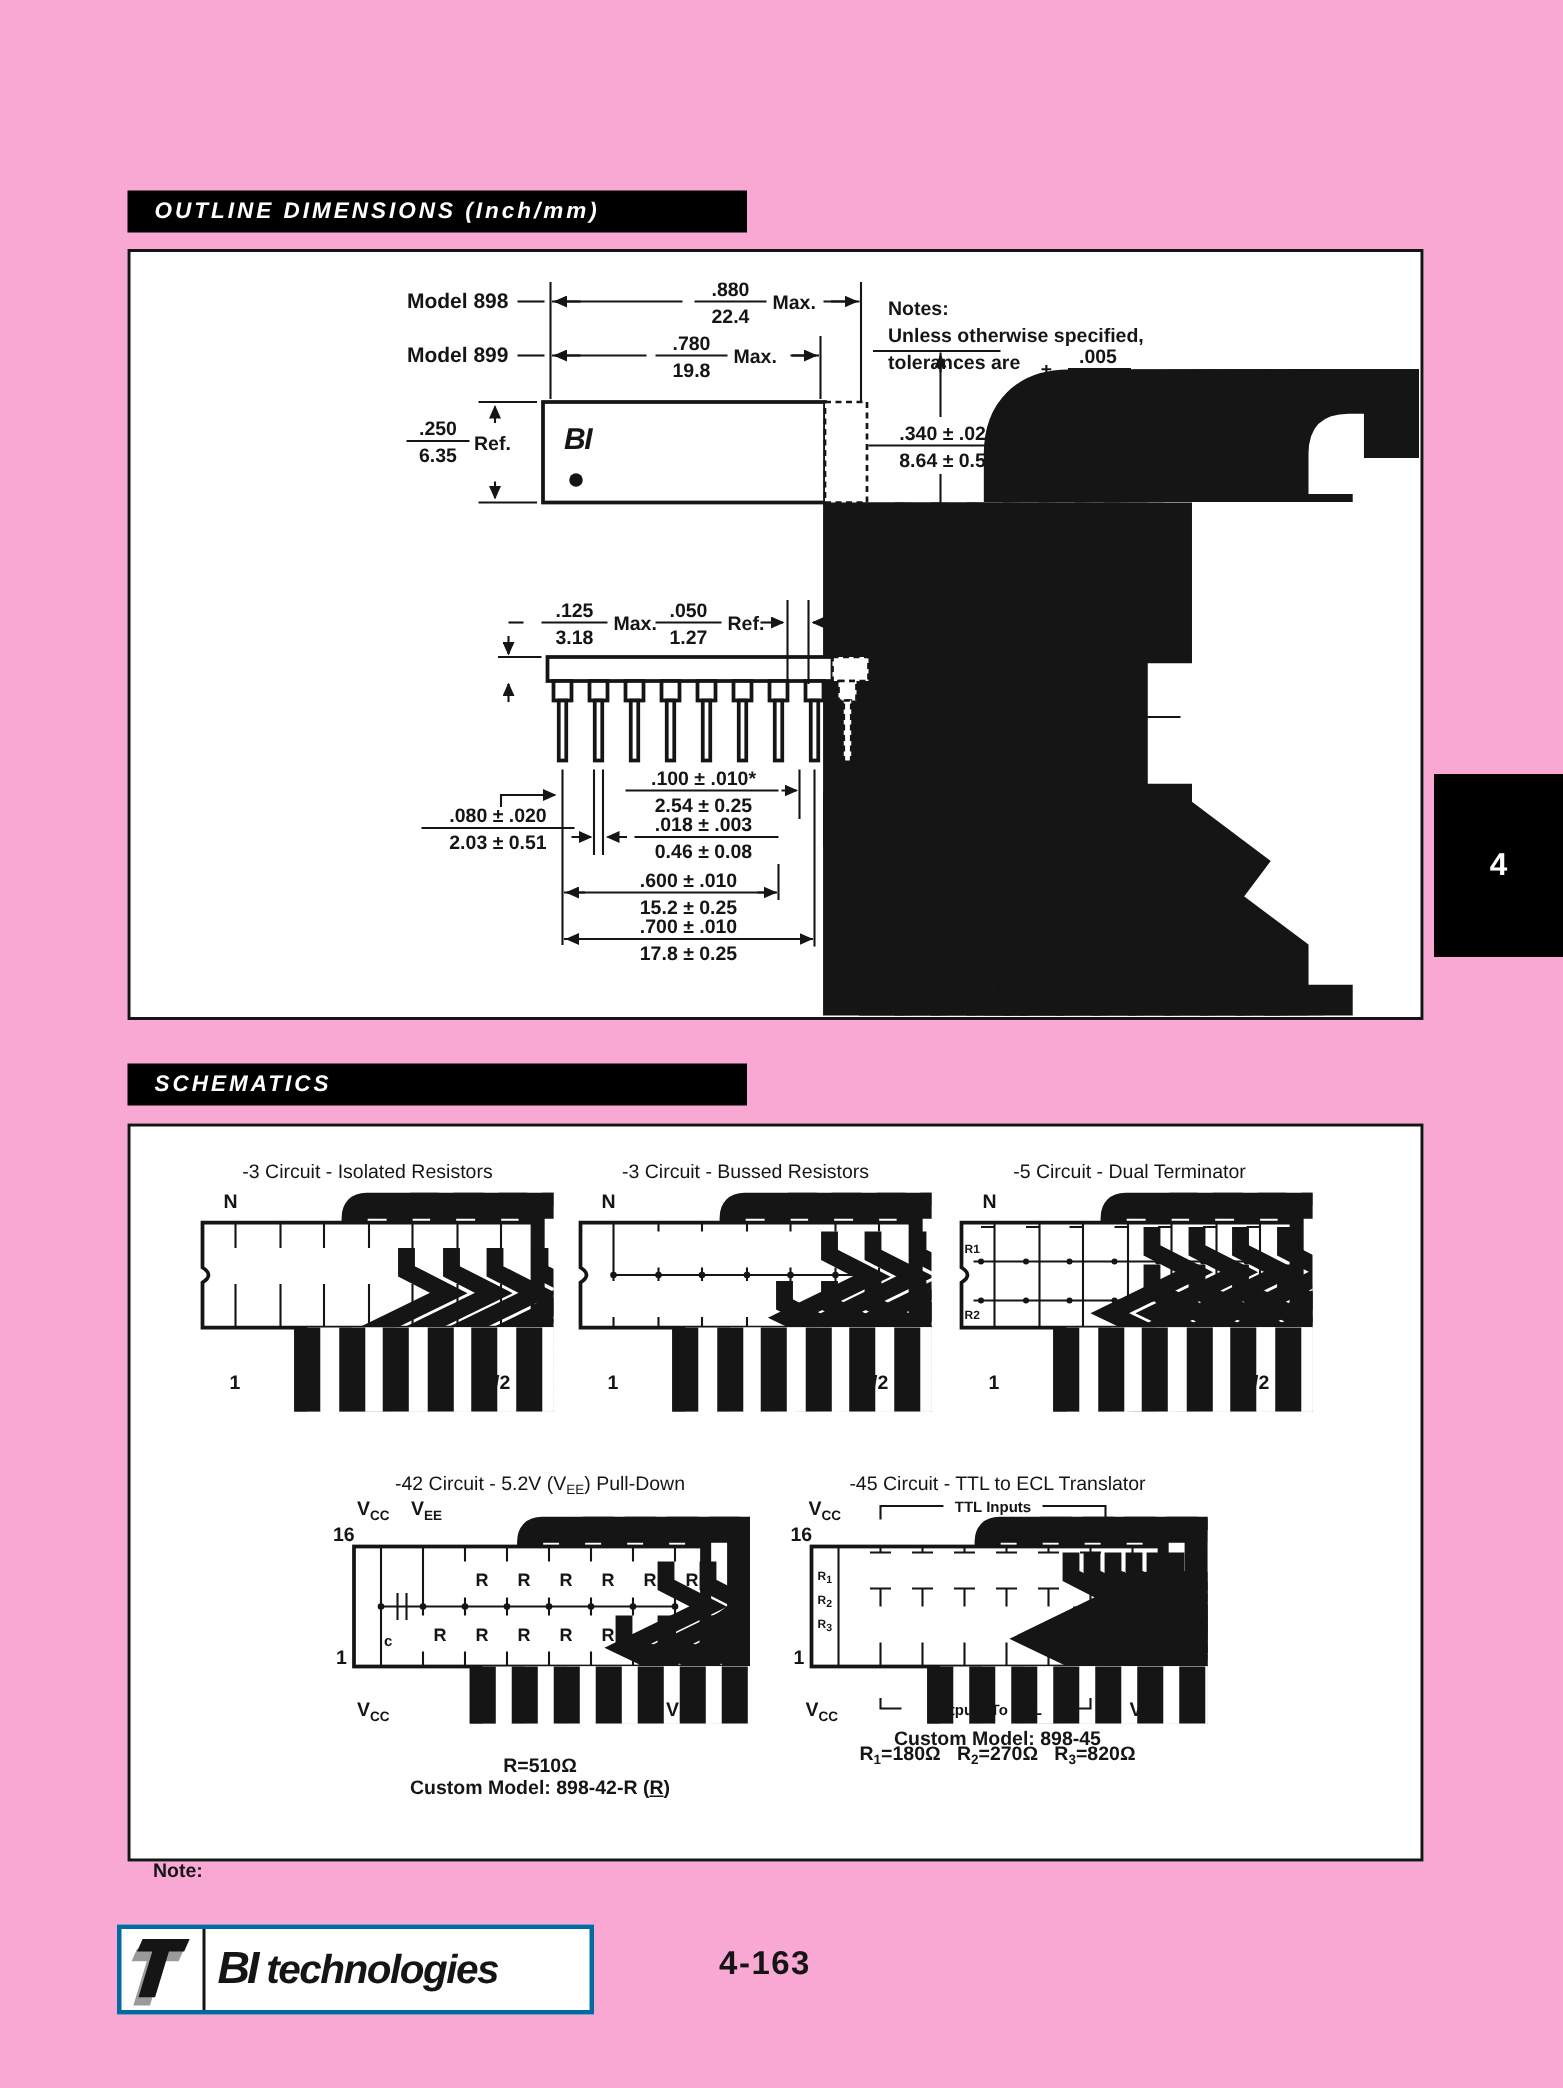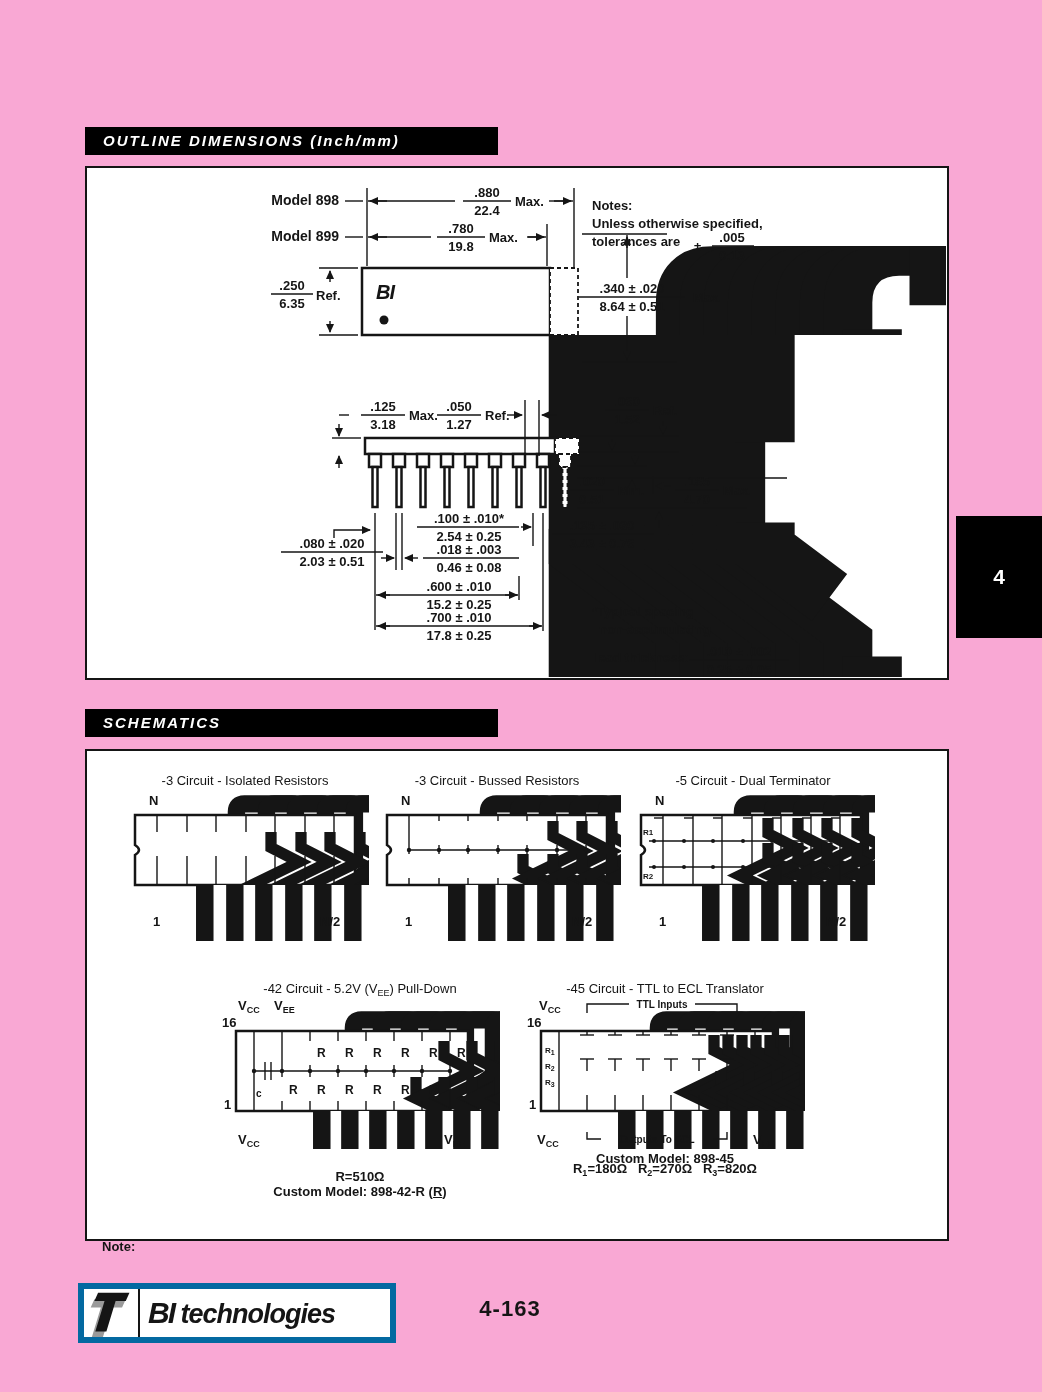--- a/index.html
+++ b/index.html
@@ -28,21 +28,21 @@
   .dm{font:bold 14px "Liberation Sans",sans-serif;fill:#151515;}
   .bilogo{font:italic 900 20px "Liberation Sans",sans-serif;fill:#151515;letter-spacing:-1px;}
   .st{font:bold 13px "Liberation Sans",sans-serif;fill:#151515;}
   .ss{font:bold 10px "Liberation Sans",sans-serif;fill:#151515;}
   .sxs{font:bold 8px "Liberation Sans",sans-serif;fill:#151515;}
   .sub{font:bold 9px "Liberation Sans",sans-serif;fill:#151515;}
   .sub7{font:bold 7px "Liberation Sans",sans-serif;fill:#151515;}
   .rlab{font:bold 12px "Liberation Sans",sans-serif;fill:#151515;}
   
   .logo-box{position:absolute;left:78px;top:1283px;width:318px;height:60px;
-            border:6px solid #0369a1;display:flex;align-items:center;box-sizing:border-box;background:#fff;}
+            border:3px solid #0369a1;display:flex;align-items:center;box-sizing:border-box;background:#fff;}
   .logo-icon{width:54px;height:100%;border-right:2.5px solid #151515;display:flex;
              align-items:center;justify-content:center;}
   .brand{font-style:italic;font-weight:bold;font-size:27px;letter-spacing:-1px;padding-left:8px;white-space:nowrap;}
   .brand .bi{font-size:30px;letter-spacing:-2px;}
   .pageno{position:absolute;left:440px;top:1296px;width:140px;text-align:center;
           font-weight:bold;font-size:22px;letter-spacing:1px;}
   .models{position:absolute;left:690px;top:1296px;width:260px;text-align:right;
           font-weight:bold;font-size:22px;}
 </style>
 </head>

